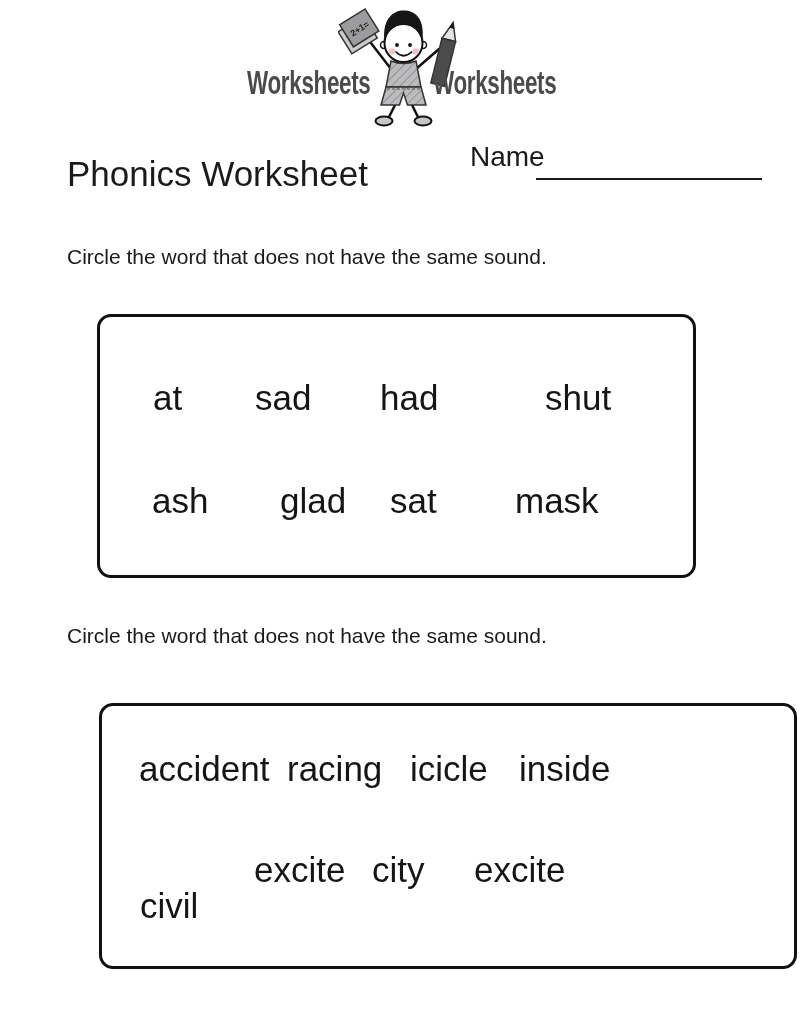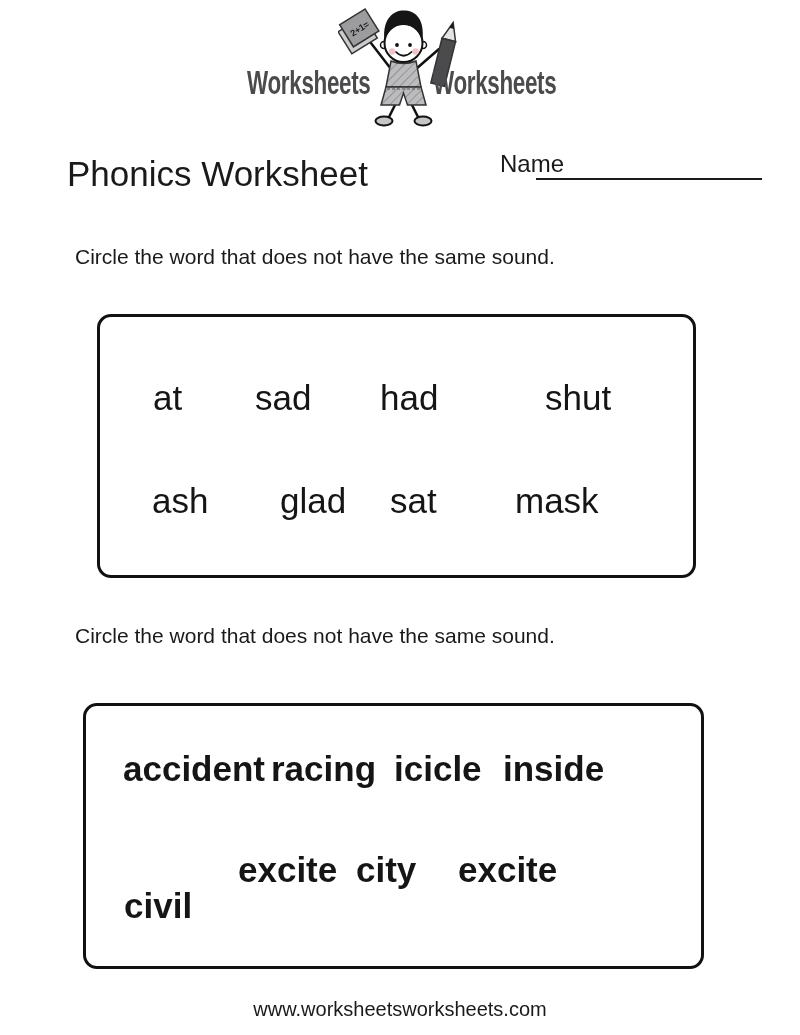--- a/index.html
+++ b/index.html
@@ -16,30 +16,30 @@
   .logo-text{
     position:absolute;top:66px;
     font-size:33px;font-weight:bold;line-height:1;
     color:#4b4b4d;letter-spacing:-0.5px;white-space:nowrap;
   }
   .logo-text.left{right:430px;transform:scaleX(0.68);transform-origin:right center;}
   .logo-text.right{left:433px;transform:scaleX(0.68);transform-origin:left center;}
   .kid{position:absolute;left:338px;top:3px;width:132px;height:124px;}
   
   .page-title{position:absolute;left:67px;top:153px;font-size:35px;line-height:1.2;}
-  .name-label{position:absolute;left:470px;top:150px;font-size:24px;line-height:1.2;margin-left:30px;}
+  .name-label{position:absolute;left:470px;top:140px;font-size:28px;line-height:1.2;}
   .name-line{position:absolute;left:536px;top:178px;width:226px;height:0;border-bottom:2px solid #1a1a1a;}
   
-  .instruction{position:absolute;left:67px;font-size:21px;line-height:1.3;margin-left:8px;}
+  .instruction{position:absolute;left:67px;font-size:21px;line-height:1.3;}
   .instruction.s0{top:243px;}
   .instruction.s1{top:622px;}
   
   .wordbox{position:absolute;border:3px solid #111111;border-radius:14px;box-sizing:border-box;}
   .wordbox.s0{left:97px;top:314px;width:599px;height:264px;}
-  .wordbox.s1{left:83px;top:703px;width:621px;height:266px;font-weight:bold;}
+  .wordbox.s1{left:99px;top:703px;width:698px;height:266px;}
   .word{position:absolute;font-size:35px;line-height:1;white-space:nowrap;color:#151515;}
   
   .wordbox.s0 .r0c0{left:53px;top:63px;text-align:center;}
   .wordbox.s0 .r0c1{left:155px;top:63px;}
   .wordbox.s0 .r0c2{left:280px;top:63px;}
   .wordbox.s0 .r0c3{left:415px;top:63px;margin-left:30px;}
   .wordbox.s0 .r1c0{left:52px;top:166px;}
   .wordbox.s0 .r1c1{left:180px;top:166px;}
   .wordbox.s0 .r1c2{left:290px;top:166px;}
   .wordbox.s0 .r1c3{left:415px;top:166px;}
@@ -133,15 +133,14 @@
     <span class="word r0c0">accident</span>
     <span class="word r0c1">racing</span>
     <span class="word r0c2">icicle</span>
     <span class="word r0c3">inside</span>
     <span class="word r1c0">civil</span>
     <span class="word r1c1">excite</span>
     <span class="word r1c2">city</span>
     <span class="word r1c3">excite</span>
   </div>
 
-  <div class="footer">www.worksheetsworksheets.com</div>
 
 </div>
 
 </body></html>

